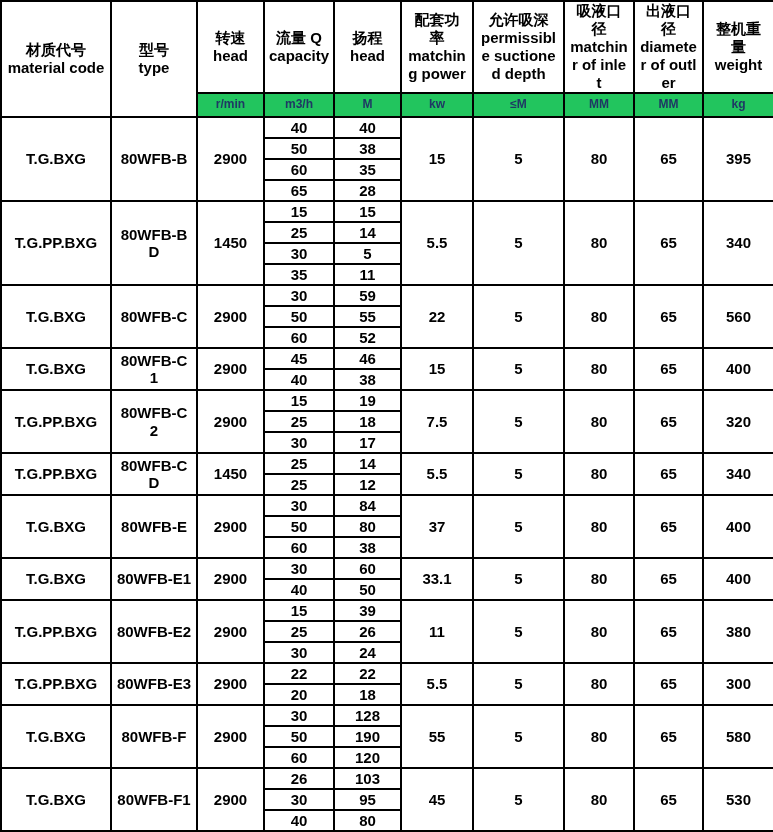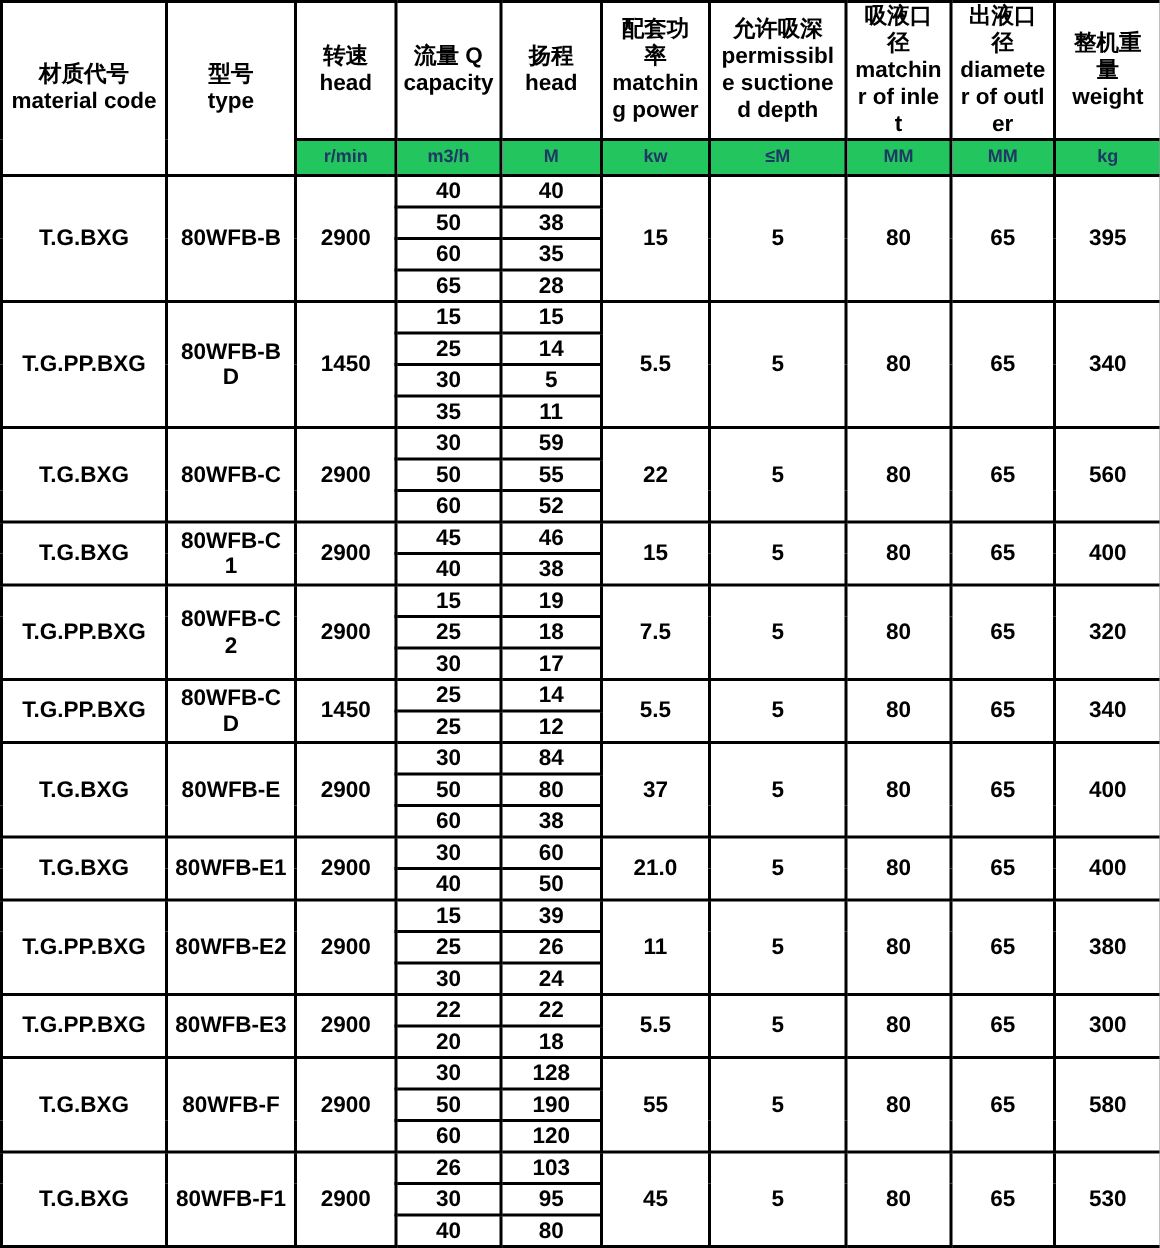--- a/index.html
+++ b/index.html
@@ -253,21 +253,21 @@
       <tr>
         <td>60</td>
         <td>38</td>
       </tr>
       <tr>
         <td rowspan="2">T.G.BXG</td>
         <td rowspan="2">80WFB-E1</td>
         <td rowspan="2">2900</td>
         <td>30</td>
         <td>60</td>
-        <td rowspan="2">21.0</td>
+        <td rowspan="2">33.1</td>
         <td rowspan="2">5</td>
         <td rowspan="2">80</td>
         <td rowspan="2">65</td>
         <td rowspan="2">400</td>
       </tr>
       <tr>
         <td>40</td>
         <td>50</td>
       </tr>
       <tr>

